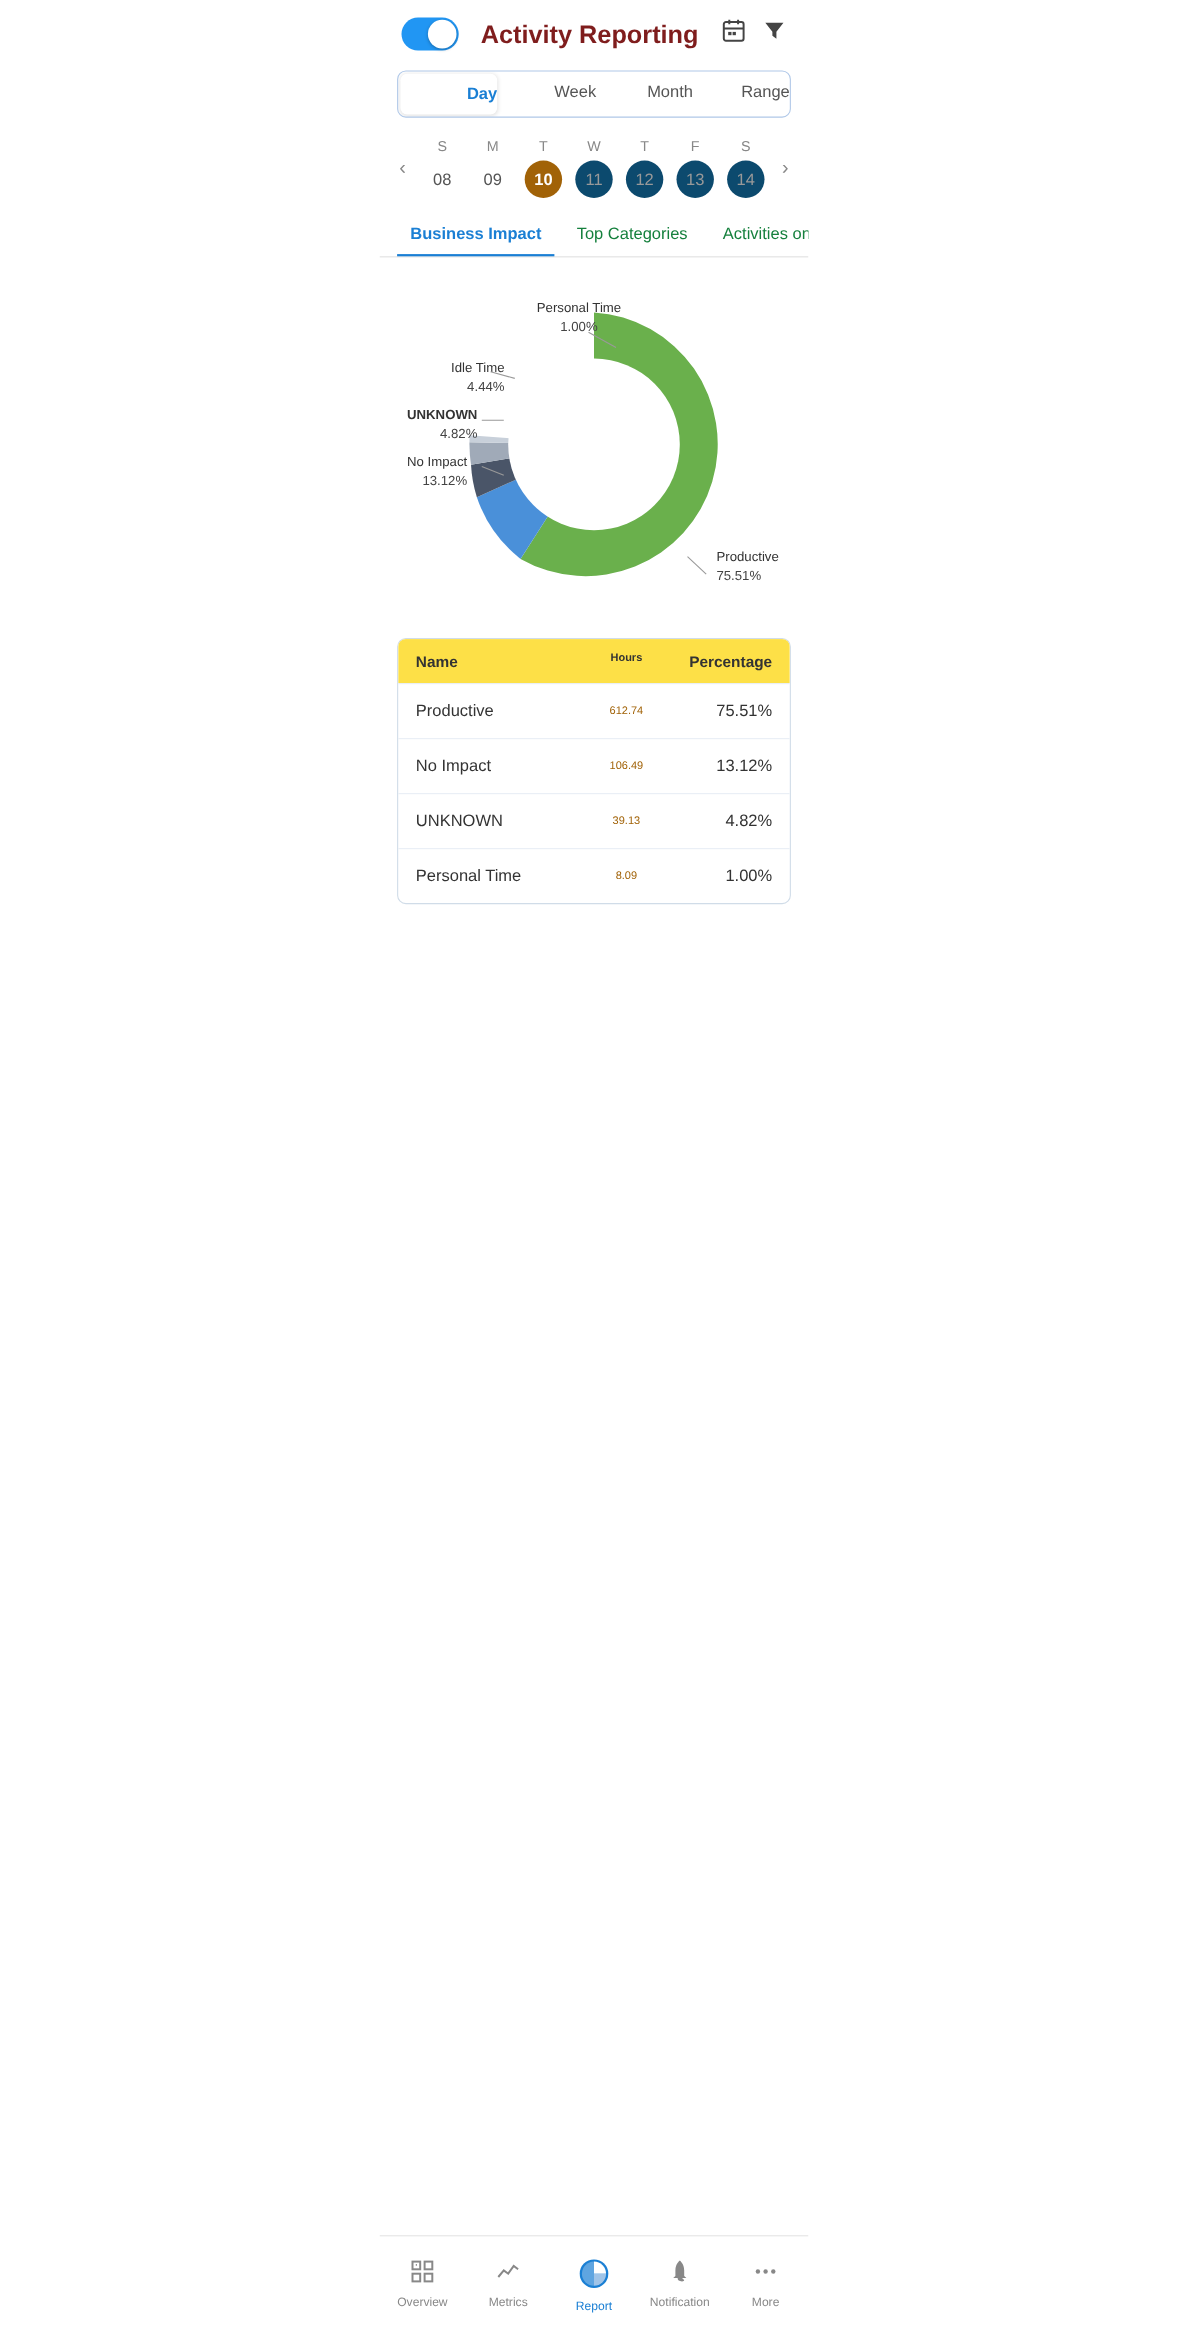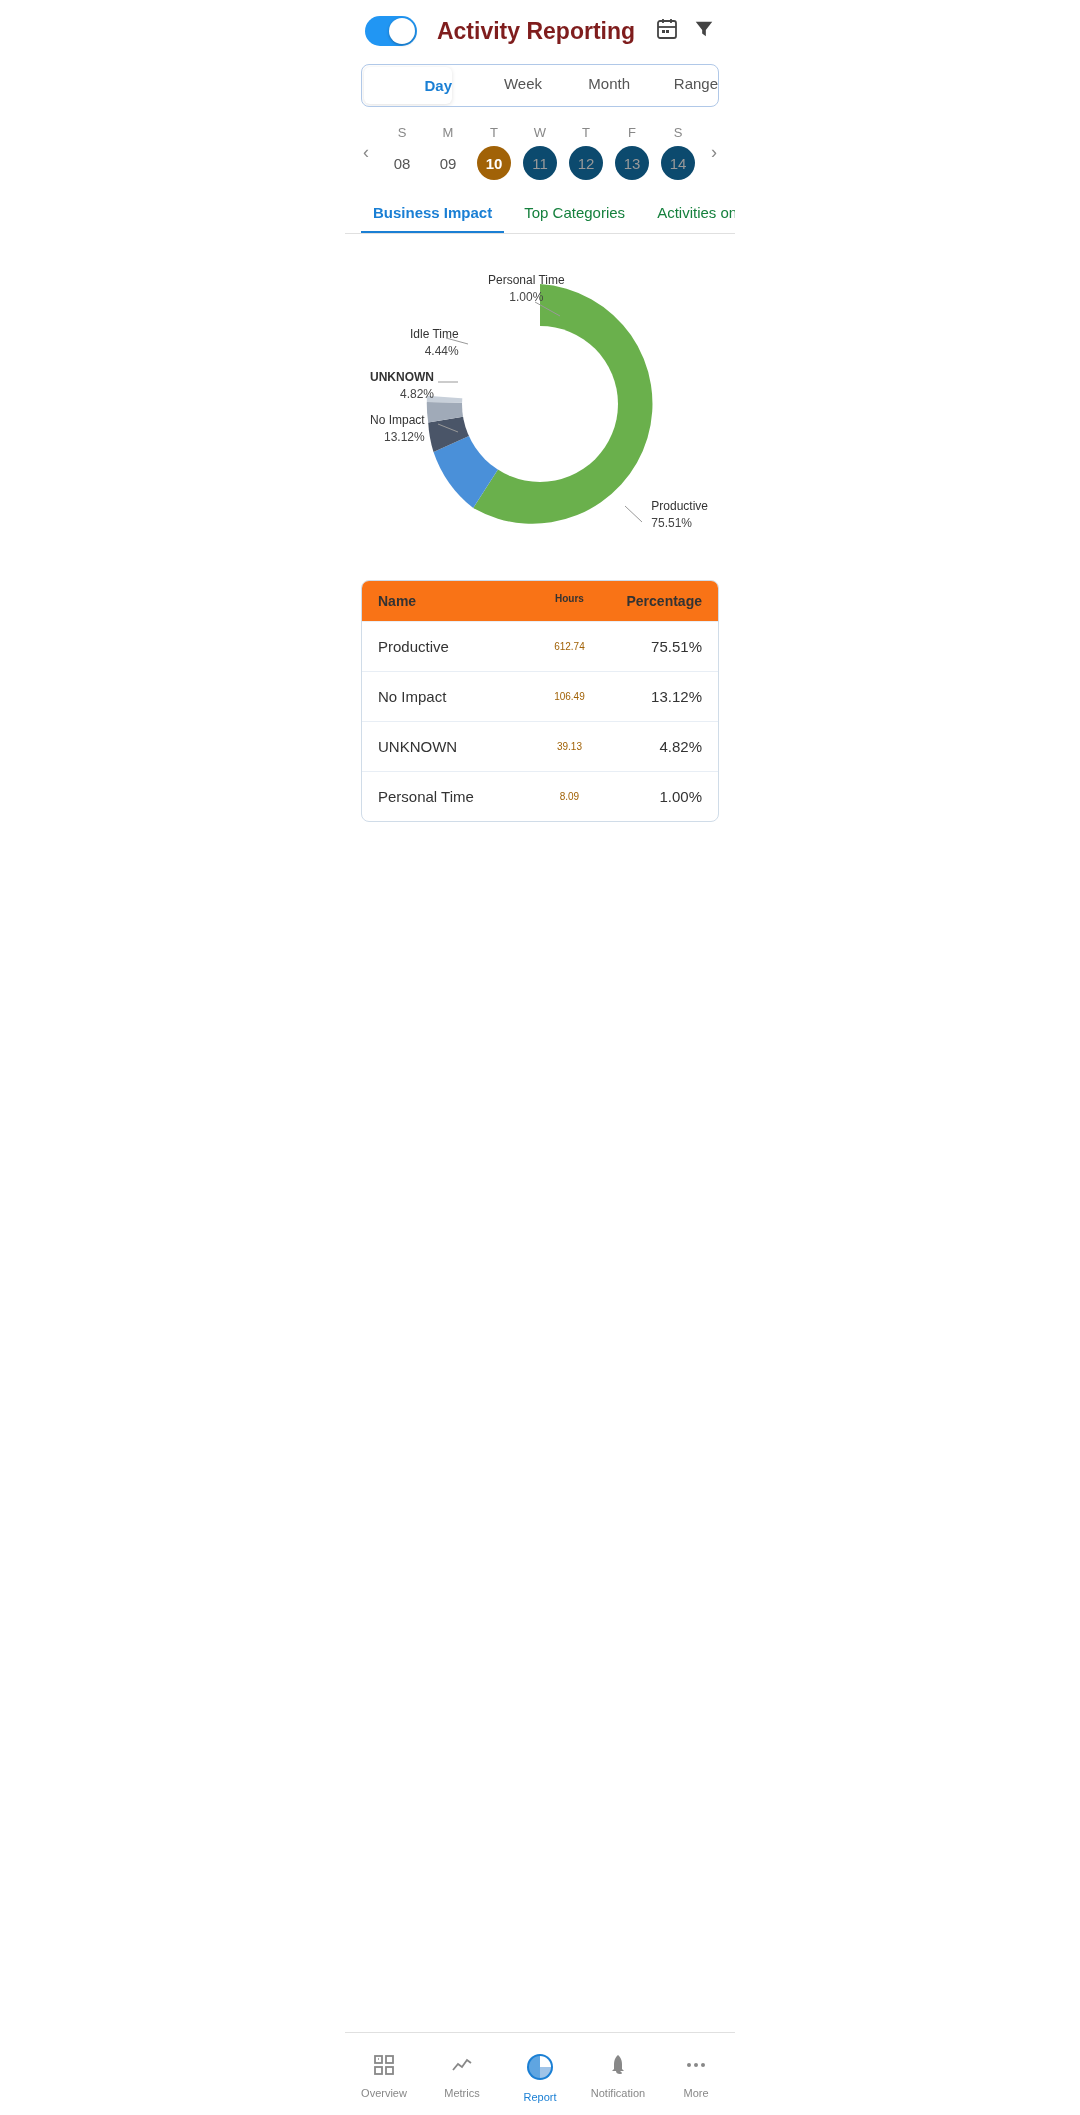--- a/index.html
+++ b/index.html
@@ -159,21 +159,21 @@
 
     
     .data-table {
       margin: 16px 16px;
       border: 1px solid #d0dce8;
       border-radius: 8px;
       overflow: hidden;
     }
     .table-header {
       display: flex;
-      background: #f97316;
+      background: #fde047;
       padding: 12px 16px;
     }
     .col-name { flex: 2; font-size: 14px; font-weight: 600; color: #333; }
     .col-hours { flex: 1.2; font-size: 10px; font-weight: 700; color: #333; text-align: center; }
     .col-pct { flex: 1.2; font-size: 14px; font-weight: 600; color: #333; text-align: right; }
     .table-row {
       display: flex;
       padding: 16px 16px;
       border-top: 1px solid #e8eef5;
       align-items: center;

